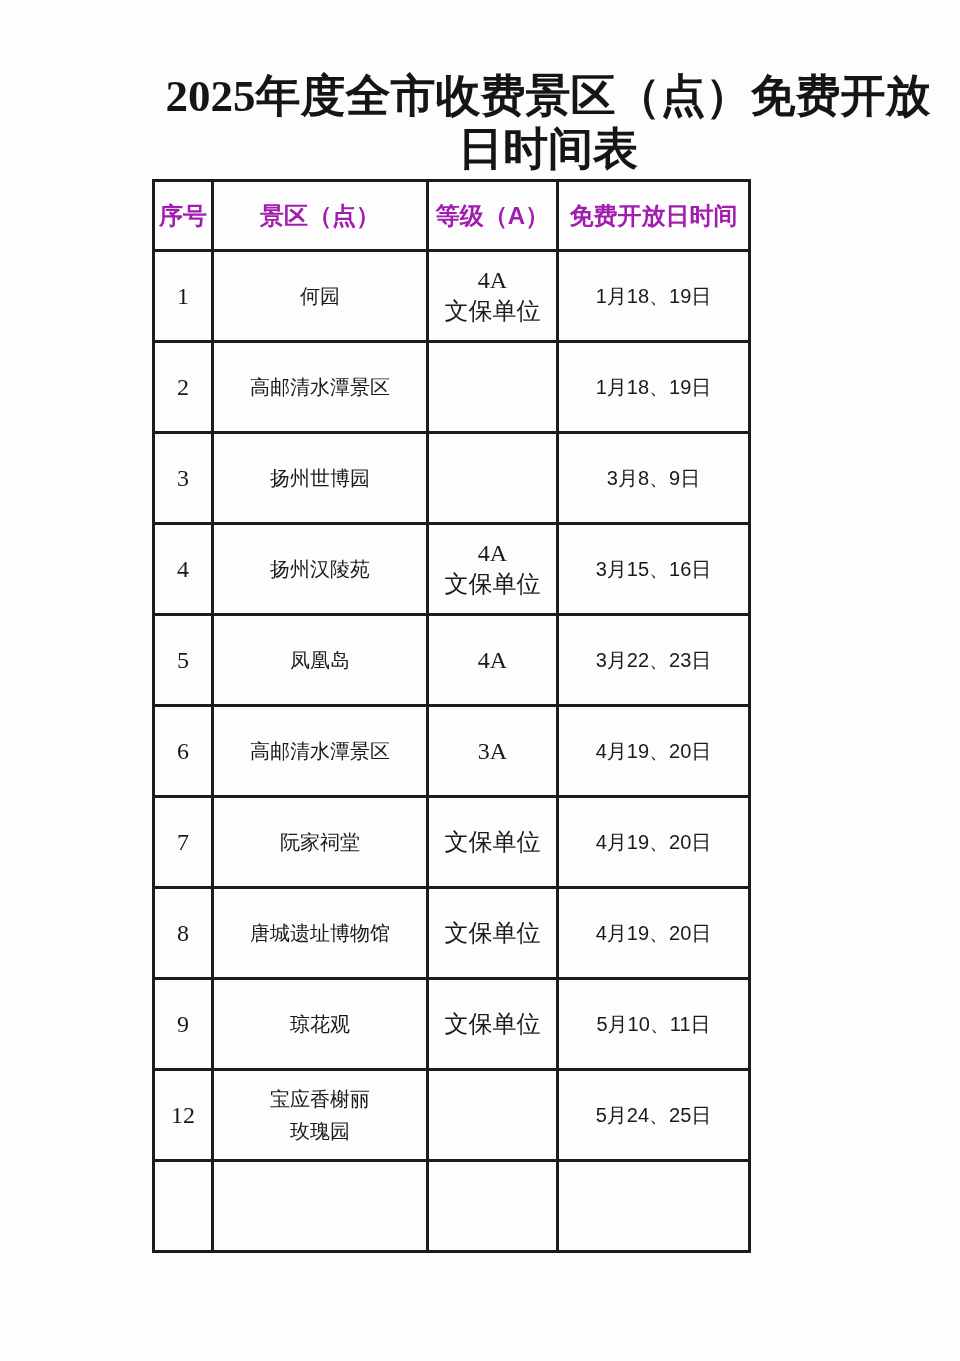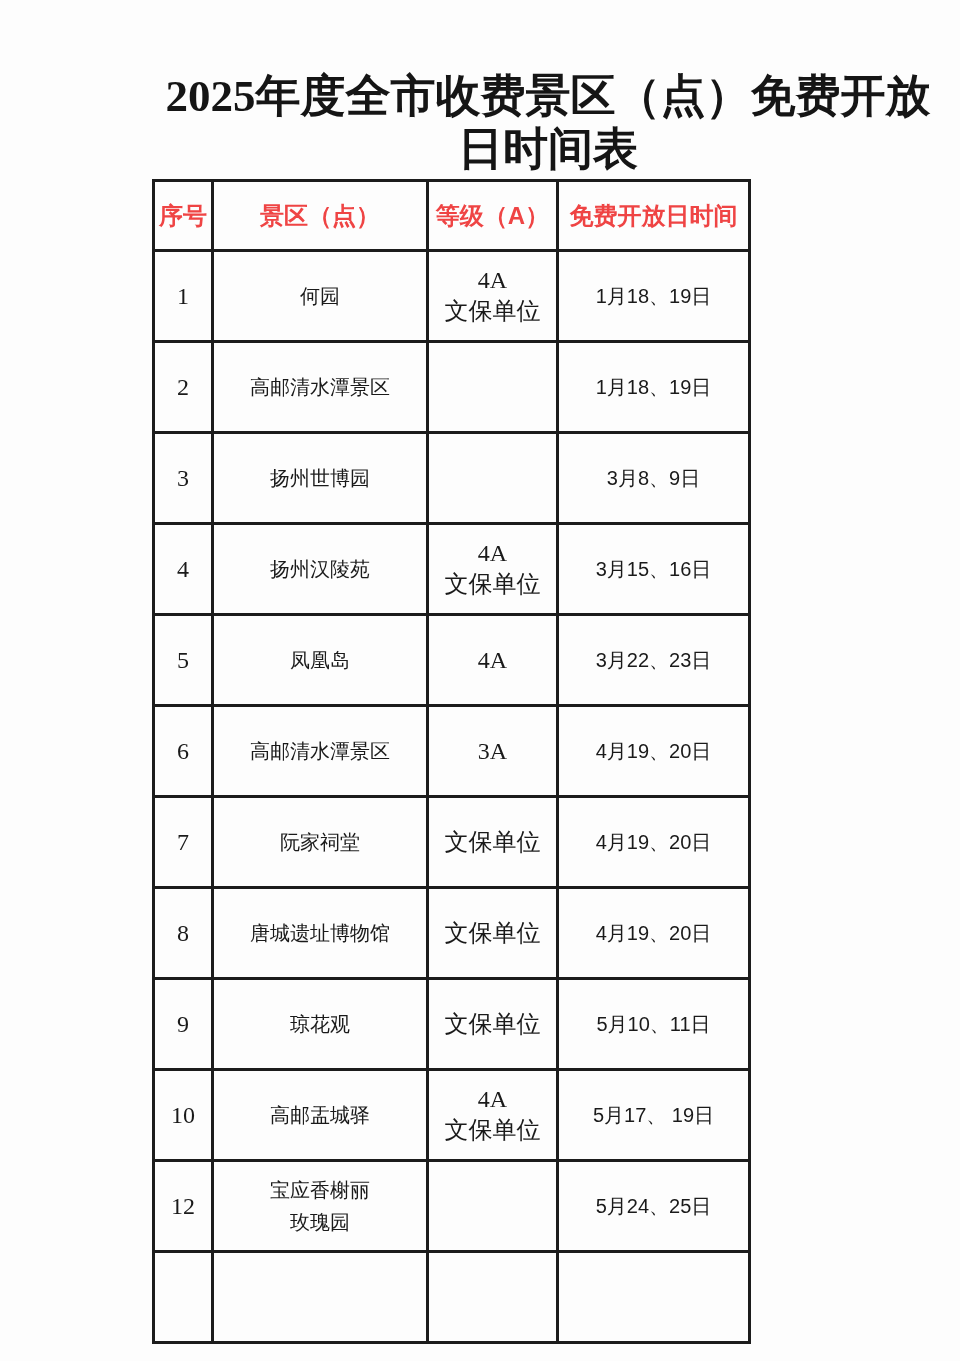--- a/index.html
+++ b/index.html
@@ -46,21 +46,21 @@
     vertical-align: middle;
     padding: 0 2px;
     overflow: hidden;
   }
   tr.hdr { height: 70px; }
   tr.row { height: 91px; }
   th.h {
     font-family: "Liberation Sans", "DejaVu Sans", sans-serif;
     font-weight: bold;
     font-size: 24px;
-    color: #ef4444;
+    color: #a21caf;
     white-space: nowrap;
   }
   td.c-no {
     font-family: "Liberation Serif", "DejaVu Serif", serif;
     font-size: 24px;
   }
   td.c-name {
     font-family: "Liberation Sans", "DejaVu Sans", sans-serif;
     font-size: 20px;
     line-height: 32px;
@@ -150,27 +150,20 @@
       <td class="c-grade">文保单位</td>
       <td class="c-date">4月19、20日</td>
     </tr>
     <tr class="row">
       <td class="c-no">9</td>
       <td class="c-name">琼花观</td>
       <td class="c-grade">文保单位</td>
       <td class="c-date">5月10、11日</td>
     </tr>
     <tr class="row">
-      <td class="c-no">10</td>
-      <td class="c-name">高邮盂城驿</td>
-      <td class="c-grade">4A
-文保单位</td>
-      <td class="c-date">5月17、 19日</td>
-    </tr>
-    <tr class="row">
       <td class="c-no">12</td>
       <td class="c-name">宝应香榭丽
 玫瑰园</td>
       <td class="c-grade"></td>
       <td class="c-date">5月24、25日</td>
     </tr>
     <tr class="row">
       <td class="c-no"></td>
       <td class="c-name"></td>
       <td class="c-grade"></td>

